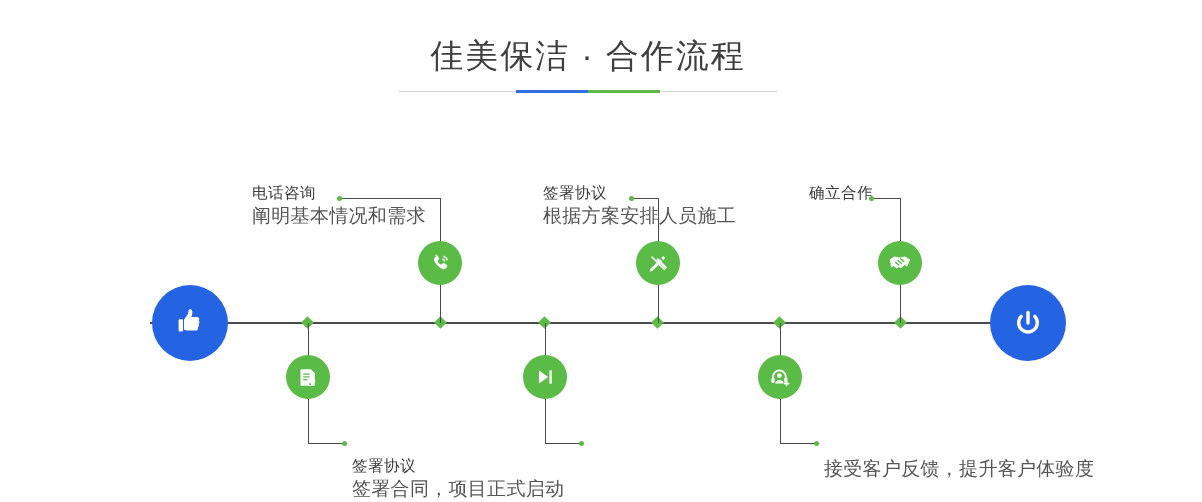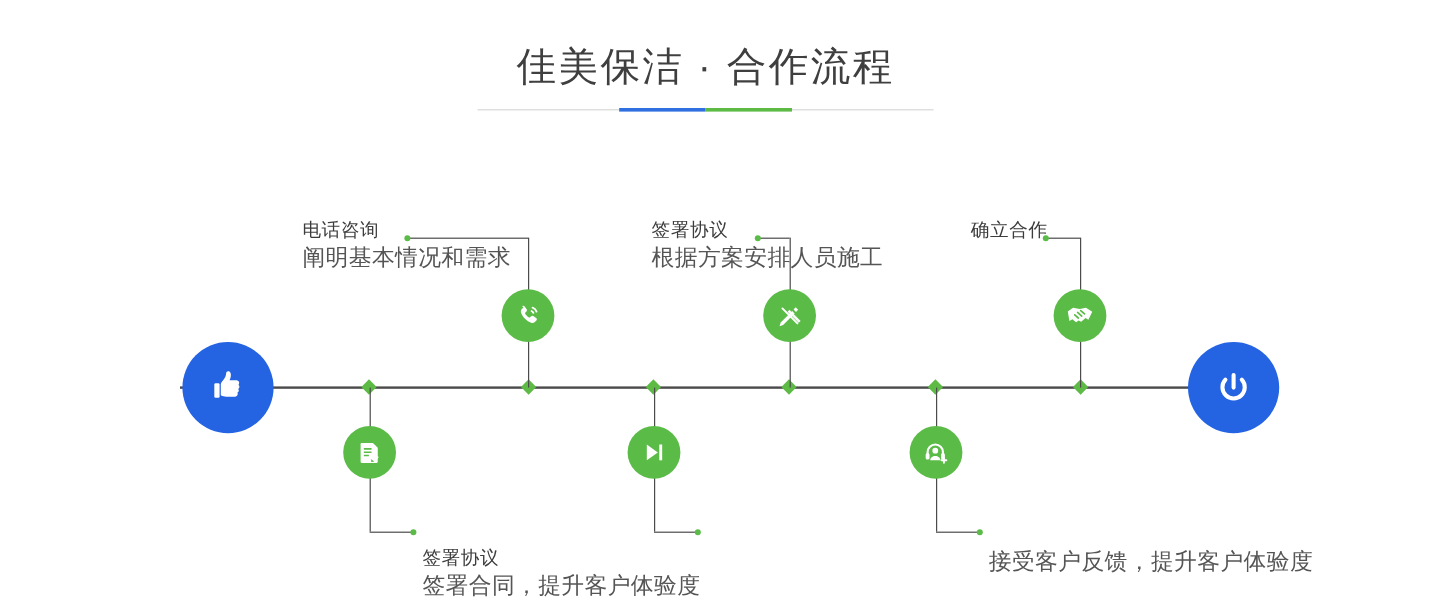--- a/index.html
+++ b/index.html
@@ -227,21 +227,21 @@
         <svg width="24" height="24" viewBox="0 0 24 24">
           <path fill="#ffffff" d="M5.5 4.2h9.3l4 4v11.6c0 .6-.5 1-1 1H5.5c-.6 0-1-.4-1-1V5.2c0-.6.4-1 1-1z"></path>
           <path fill="#5bbb47" d="M7.2 8.4h6.4v1.3H7.2zM7.2 11.2h6.4v1.3H7.2zM7.2 14h4.2v1.3H7.2z"></path>
           <path fill="#ffffff" d="M16.2 12.6l3.4 3.4-4.4 4.4-3.4-.1.1-3.3z"></path>
           <path fill="#5bbb47" d="M13.4 17.4l2.4 2.4-2.5.1z"></path>
         </svg>
       </span>
     </div>
     <div class="label down" style="left:352px; top:268px;">
       <div class="ltitle">签署协议</div>
-      <div class="ldesc">签署合同，提升客户体验度</div>
+      <div class="ldesc">签署合同，项目正式启动</div>
     </div>
 
     <div class="connector conn-v" style="left:658px; top:38px; height:125px;"></div>
     <div class="connector conn-h" style="left:632px; top:38px; width:26px;"></div>
     <div class="arrow-dot" style="left:629px; top:36px;"></div>
     <div class="circle-icon" style="left:636px; top:81px;">
       <span>
         <svg width="24" height="24" viewBox="0 0 24 24">
           <path fill="#ffffff" d="M4.6 17.8l9.6-9.6 2 2-9.6 9.6-3 1z"></path>
           <path fill="#ffffff" d="M15.3 6.9l1.8-1.8 2 2-1.8 1.8z"></path>

